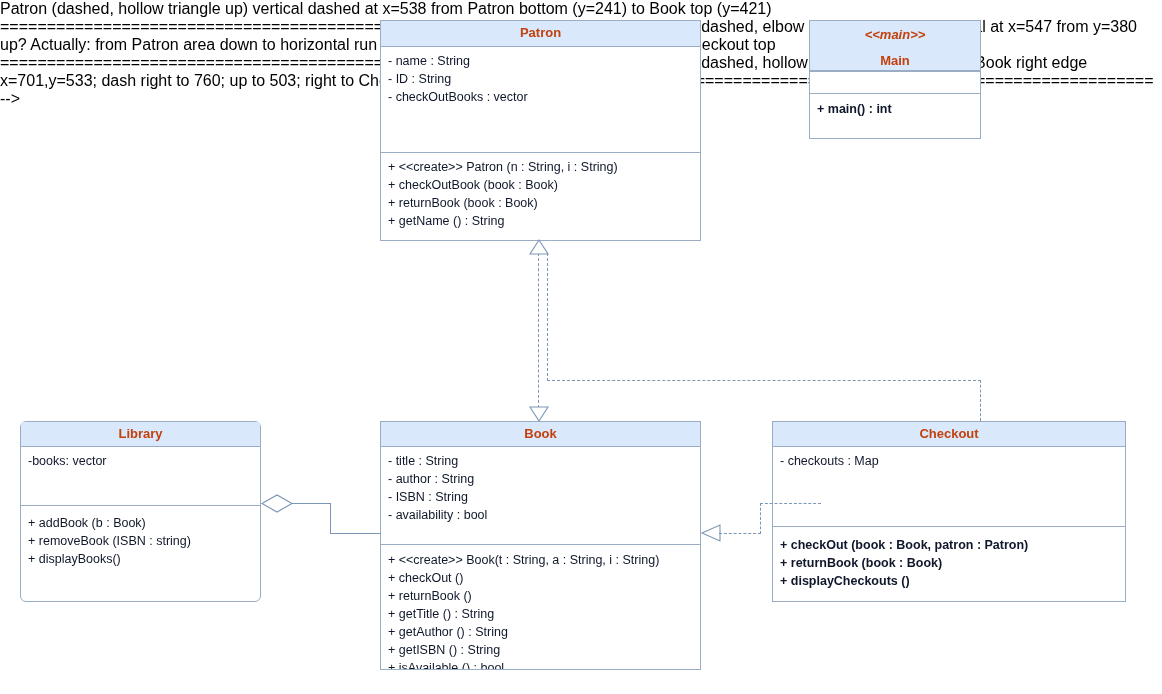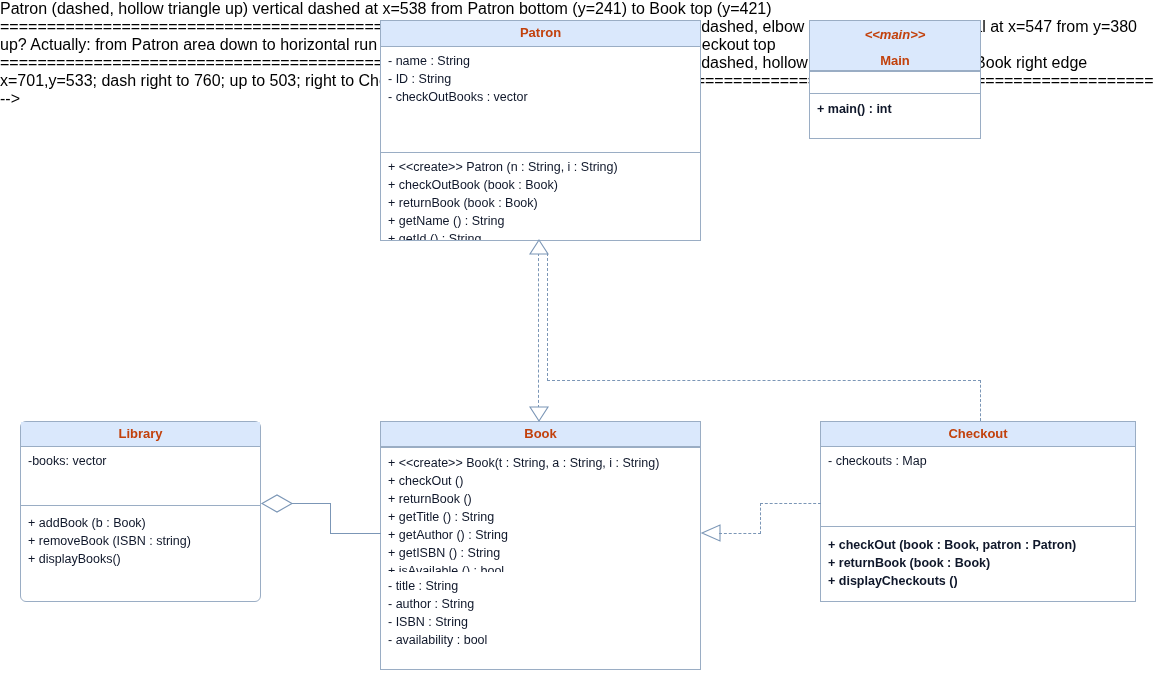--- a/index.html
+++ b/index.html
@@ -99,21 +99,20 @@
     <div class="uml-compartment" style="height:105px;">
       <div class="member">- name : String</div>
       <div class="member">- ID : String</div>
       <div class="member">- checkOutBooks : vector</div>
     </div>
     <div class="uml-compartment divider" style="height:88px;">
       <div class="member">+ &lt;&lt;create&gt;&gt; Patron (n : String, i : String)</div>
       <div class="member">+ checkOutBook (book : Book)</div>
       <div class="member">+ returnBook (book : Book)</div>
       <div class="member">+ getName () : String</div>
-      <div class="member">+ getId () : String</div>
     </div>
   </div>
 
   
   <div class="uml-class" style="left:809px; top:20px; width:172px; height:119px;">
     <div class="uml-header" style="height:50px; padding-top:6px;">
       <span class="stereotype">&lt;&lt;main&gt;&gt;</span>
       <span class="typename">Main</span>
     </div>
     <div class="uml-compartment divider" style="height:22px;"></div>
@@ -134,40 +133,40 @@
       <div class="member">+ addBook (b : Book)</div>
       <div class="member">+ removeBook (ISBN : string)</div>
       <div class="member">+ displayBooks()</div>
     </div>
   </div>
 
   
   <div class="uml-class" style="left:380px; top:421px; width:321px; height:249px;">
     <div class="uml-header" style="height:25px;">
       <span class="typename">Book</span>
+    </div>
+    <div class="uml-compartment" style="height:97px;">
+      <div class="member">- title : String</div>
+      <div class="member">- author : String</div>
+      <div class="member">- ISBN : String</div>
+      <div class="member">- availability : bool</div>
     </div>
     <div class="uml-compartment divider" style="height:125px; padding-top:6px;">
       <div class="member">+ &lt;&lt;create&gt;&gt; Book(t : String, a : String, i : String)</div>
       <div class="member">+ checkOut ()</div>
       <div class="member">+ returnBook ()</div>
       <div class="member">+ getTitle () : String</div>
       <div class="member">+ getAuthor () : String</div>
       <div class="member">+ getISBN () : String</div>
       <div class="member">+ isAvailable () : bool</div>
     </div>
-    <div class="uml-compartment" style="height:97px;">
-      <div class="member">- title : String</div>
-      <div class="member">- author : String</div>
-      <div class="member">- ISBN : String</div>
-      <div class="member">- availability : bool</div>
-    </div>
-  </div>
-
-  
-  <div class="uml-class" style="left:820px; top:421px; width:316px; height:181px;">
+  </div>
+
+  
+  <div class="uml-class" style="left:772px; top:421px; width:354px; height:181px;">
     <div class="uml-header" style="height:25px;">
       <span class="typename">Checkout</span>
     </div>
     <div class="uml-compartment" style="height:79px;">
       <div class="member">- checkouts : Map</div>
     </div>
     <div class="uml-compartment divider" style="height:76px; padding-top:9px;font-weight:bold;">
       <div class="member">+ checkOut (book : Book, patron : Patron)</div>
       <div class="member">+ returnBook (book : Book)</div>
       <div class="member">+ displayCheckouts ()</div>

